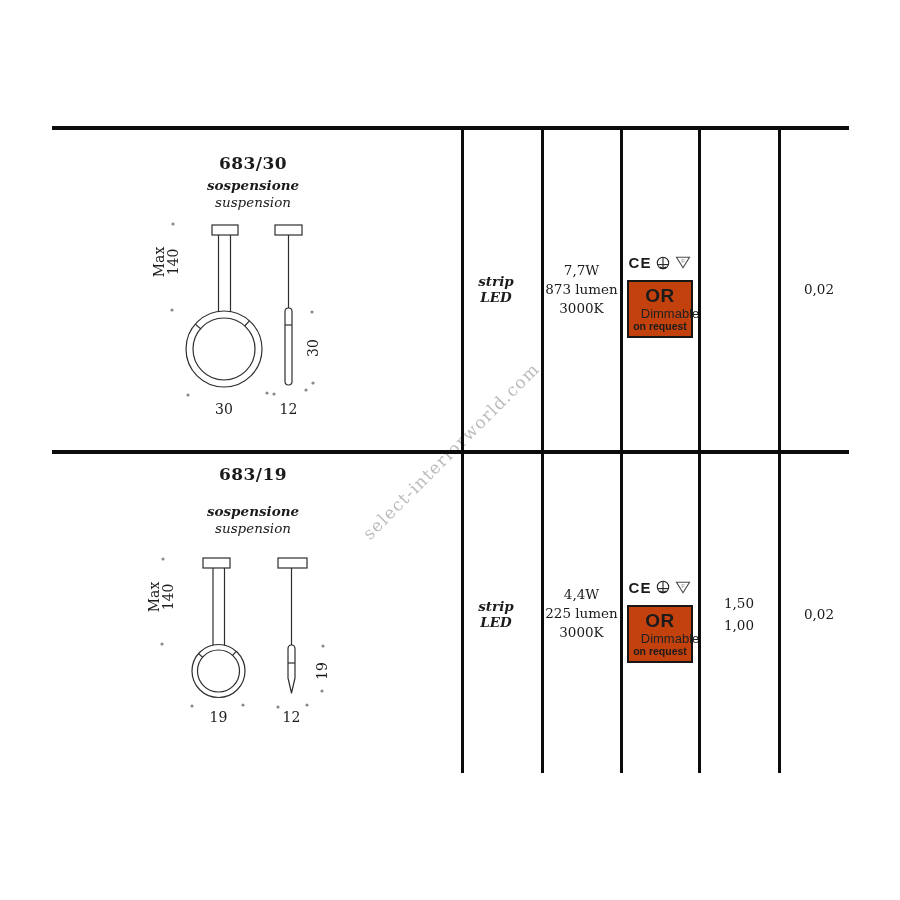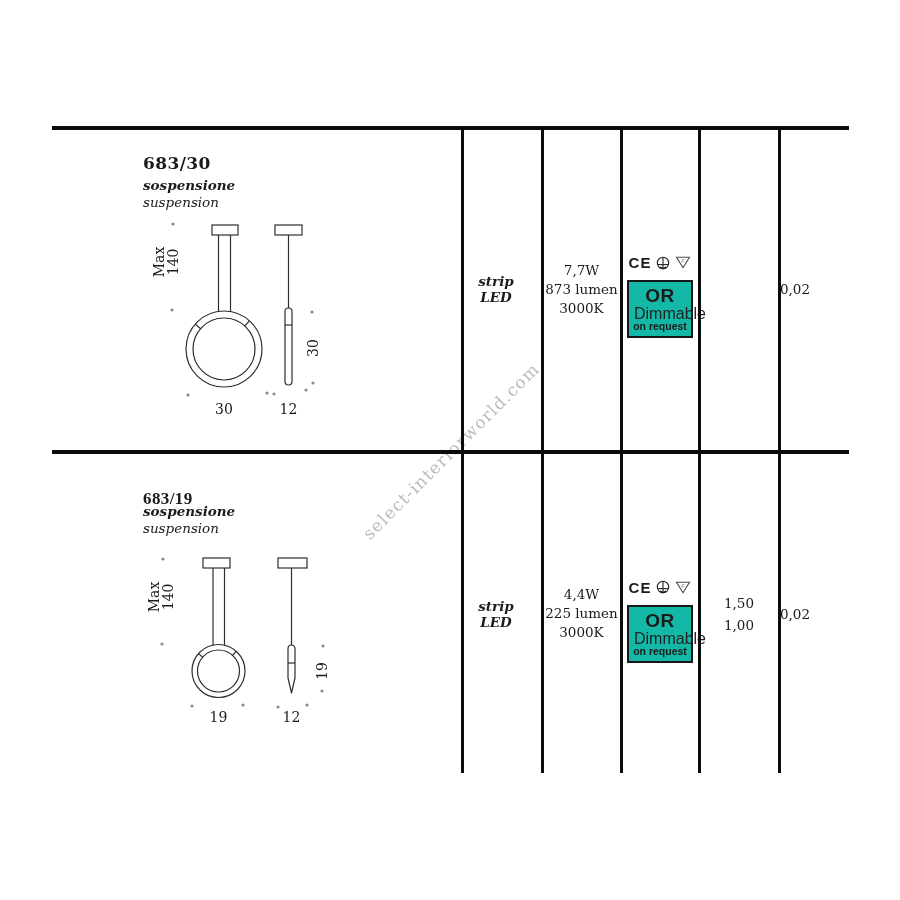--- a/index.html
+++ b/index.html
@@ -15,57 +15,57 @@
   .vline { top:126px; height:647px; width:3px; }
   .v1 { left:461px; } .v2 { left:541px; } .v3 { left:620px; }
   .v4 { left:698px; } .v5 { left:778px; }
   
   .watermark {
     position:absolute; left:451px; top:451px; z-index:1;
     transform:translate(-50%,-50%) rotate(-45deg);
     font-size:17px; letter-spacing:1.2px; color:#bcbcbc; white-space:nowrap;
   }
   
-  .t-block { position:absolute; left:143px; width:220px; z-index:2; }
+  .t-block { position:absolute; left:143px; width:220px; text-align:center; z-index:2; }
   .t-code { font-size:17px; font-weight:bold; letter-spacing:0.4px; }
   .t-it   { font-size:13.5px; font-weight:bold; font-style:italic; }
   .t-en   { font-size:13.5px; font-style:italic; }
   .r1-code { top:153px; } .r1-it { top:177px; } .r1-en { top:194px; }
-  .r2-code { top:489px;font-family:Liberation Serif, serif; } .r2-it { top:503px; } .r2-en { top:520px; }
+  .r2-code { top:464px; } .r2-it { top:503px; } .r2-en { top:520px; }
   
   .draw { position:absolute; z-index:2; }
   .draw-1 { left:140px; top:213px; }
   .draw-2 { left:140px; top:546px; }
   .draw text { font-family:"DejaVu Serif", serif; font-size:14px; fill:#1b1b1b; }
   
   .cell {
     position:absolute; display:flex; flex-direction:column; z-index:2;
     align-items:center; justify-content:center; text-align:center; font-size:13.5px;
   }
   .rowA { top:130px; height:318px; }
   .rowB { top:456px; height:315px; }
   .col-source { left:464px; width:64px; font-weight:bold; font-style:italic; }
   .col-specs  { left:544px; width:75px; line-height:19px; }
   .col-cert   { left:623px; width:74px; }
   .col-values { left:701px; width:76px; line-height:22px; }
-  .col-extra  { left:741px; width:68px;padding-left:20px; }
+  .col-extra  { left:765px; width:68px;padding-left:20px; }
   
   .cert-inner { margin-top:14px; display:flex; flex-direction:column; align-items:center; }
   .cert-icons { display:flex; align-items:center; gap:5px; height:17px; }
   .ce-text {
     font-family:"Liberation Sans", sans-serif; font-weight:bold;
     font-size:15px; letter-spacing:1px; line-height:15px;
   }
   .or-box {
     margin-top:9px; width:62px; height:54px; border:2px solid #161616;
     display:flex; flex-direction:column; align-items:center; justify-content:center;
-    font-family:"Liberation Sans", sans-serif; background:#14b8a6;
+    font-family:"Liberation Sans", sans-serif; background:#c2410c;
   }
   .or-label { font-size:19px; font-weight:bold; letter-spacing:0.5px; line-height:20px; }
-  .dim1 { font-size:16px; line-height:12px; margin-top:2px; color:#222;margin-left:20px; }
+  .dim1 { font-size:13px; line-height:12px; margin-top:2px; color:#222;margin-left:20px; }
   .dim2 { font-size:10.5px; font-weight:bold; line-height:12px; }
 </style>
 </head>
 <body>
 
 <div class="page">
 
   <div class="watermark">select-interiorworld.com</div>
 
   <div class="hline top"></div>

